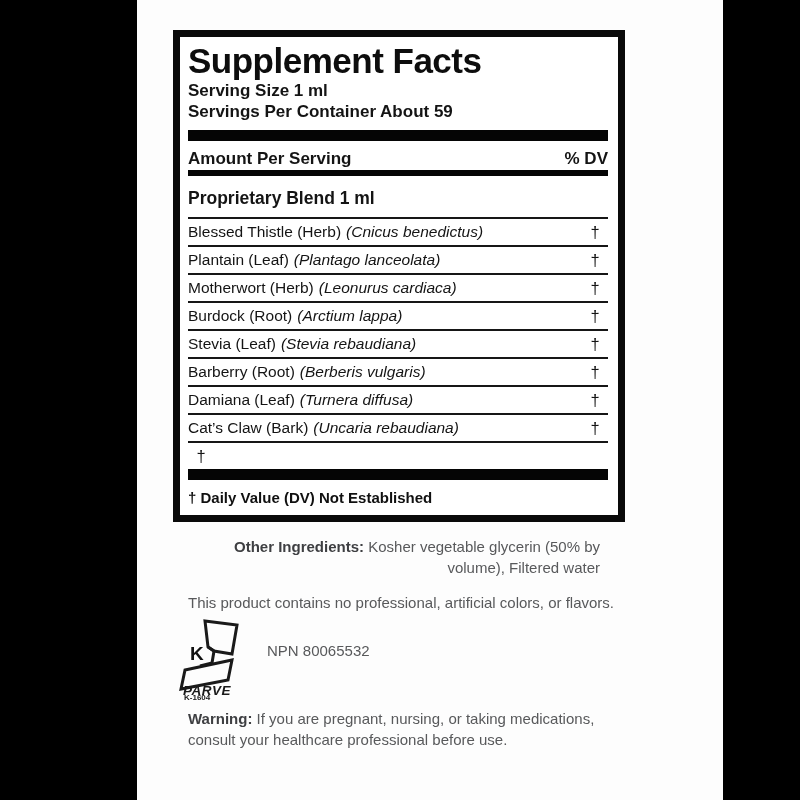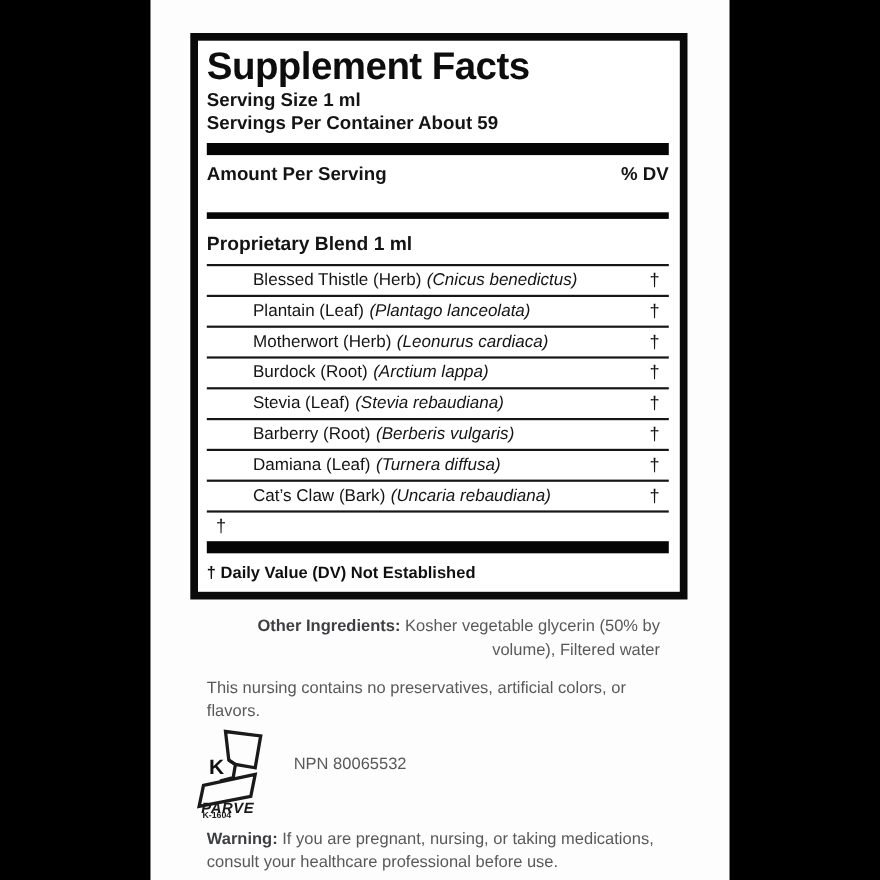--- a/index.html
+++ b/index.html
@@ -5,39 +5,39 @@
   html,body{margin:0;padding:0;}
   body{
     width:800px;height:800px;position:relative;background:#ffffff;
     font-family:"Liberation Sans", sans-serif;
     -webkit-font-smoothing:antialiased;
   }
   .band{position:absolute;top:0;height:800px;background:#000;}
   .band.left{left:0;width:137px;}
   .band.right{left:663px;width:137px;}
 
-  .label{position:absolute;left:137px;top:0;width:526px;height:800px;background:#fdfdfd;overflow:hidden;}
+  .label{position:absolute;left:137px;top:0;width:586px;height:800px;background:#fdfdfd;overflow:hidden;}
 
   
   .sf-panel{
     box-sizing:border-box;margin:30px 0 0 36px;width:452px;
     border:7px solid #0a0a0a;background:#fff;color:#141414;
     padding:5px 10px 9px 8px;
   }
   .sf-title{font-size:35px;font-weight:bold;letter-spacing:-0.5px;line-height:38px;margin:0;color:#0d0d0d;}
   .serving{font-size:17px;font-weight:bold;line-height:21px;color:#141414;}
   .bar{background:#050505;}
   .bar.thick{height:11px;}
   .bar.mid{height:6px;}
   .bar.top{margin-top:8px;}
-  .aps-row{display:flex;justify-content:space-between;align-items:baseline;font-size:17px;font-weight:bold;padding:8px 0 24px;}
+  .aps-row{display:flex;justify-content:space-between;align-items:baseline;font-size:17px;font-weight:bold;padding:8px 0 1px;}
   .blend{font-size:17.5px;font-weight:bold;padding:12px 0 8px;border-bottom:2px solid #161616;}
   .ing-row{display:flex;justify-content:space-between;align-items:center;height:26px;font-size:15.5px;border-bottom:2px solid #161616;}
   .ing-rows .ing-row:last-child{border-bottom:none;}
-  .ing-name{white-space:nowrap;margin-left:42px;}
+  .ing-name{white-space:nowrap;}
   .latin{font-style:italic;margin-left:5px;}
   .dv{width:26px;text-align:center;font-size:16.5px;flex:none;}
   .footnote{font-size:15px;font-weight:bold;padding-top:9px;color:#101010;}
 
   
   .para{margin:14px 0 0 51px;color:#58595b;font-size:15px;line-height:21px;}
   .para .lead{color:#3e3f42;font-weight:bold;}
   .p-other{max-width:412px;text-align:right;}
   .p-claims{max-width:432px;}
   .p-warning{max-width:414px;margin-top:8px;}
@@ -108,21 +108,21 @@
       </div>
     </div>
 
     <div class="bar thick"></div>
 
     <div class="footnote">† Daily Value (DV) Not Established</div>
   </div>
 
   <p class="para p-other"><span class="lead">Other Ingredients:</span><span> Kosher vegetable glycerin (50% by volume), Filtered water</span></p>
 
-  <p class="para p-claims">This nursing contains no preservatives, artificial colors, or flavors.</p>
+  <p class="para p-claims">This product contains no professional, artificial colors, or flavors.</p>
 
   <div class="kosher-row">
     <svg class="kosher-logo" width="66" height="84" viewBox="0 0 66 84" xmlns="http://www.w3.org/2000/svg">
       <g fill="none" stroke="#1a1a1a" stroke-width="3" stroke-linejoin="miter">
         <path d="M27,5 L59,9 L54,38 L36,35 L30,31 Z"></path>
         <path d="M7,54 L54,44 L50,64 L3,73 Z"></path>
         <path d="M30,31 L36,35 L34,47 L22,50"></path>
       </g>
       <text x="12" y="44" font-family="Liberation Sans, sans-serif" font-size="19" font-weight="bold" fill="#111">K</text>
       <text x="5" y="79" font-family="Liberation Sans, sans-serif" font-size="13.5" font-weight="bold" font-style="italic" letter-spacing="0.5" fill="#1a1a1a">PARVE</text>

